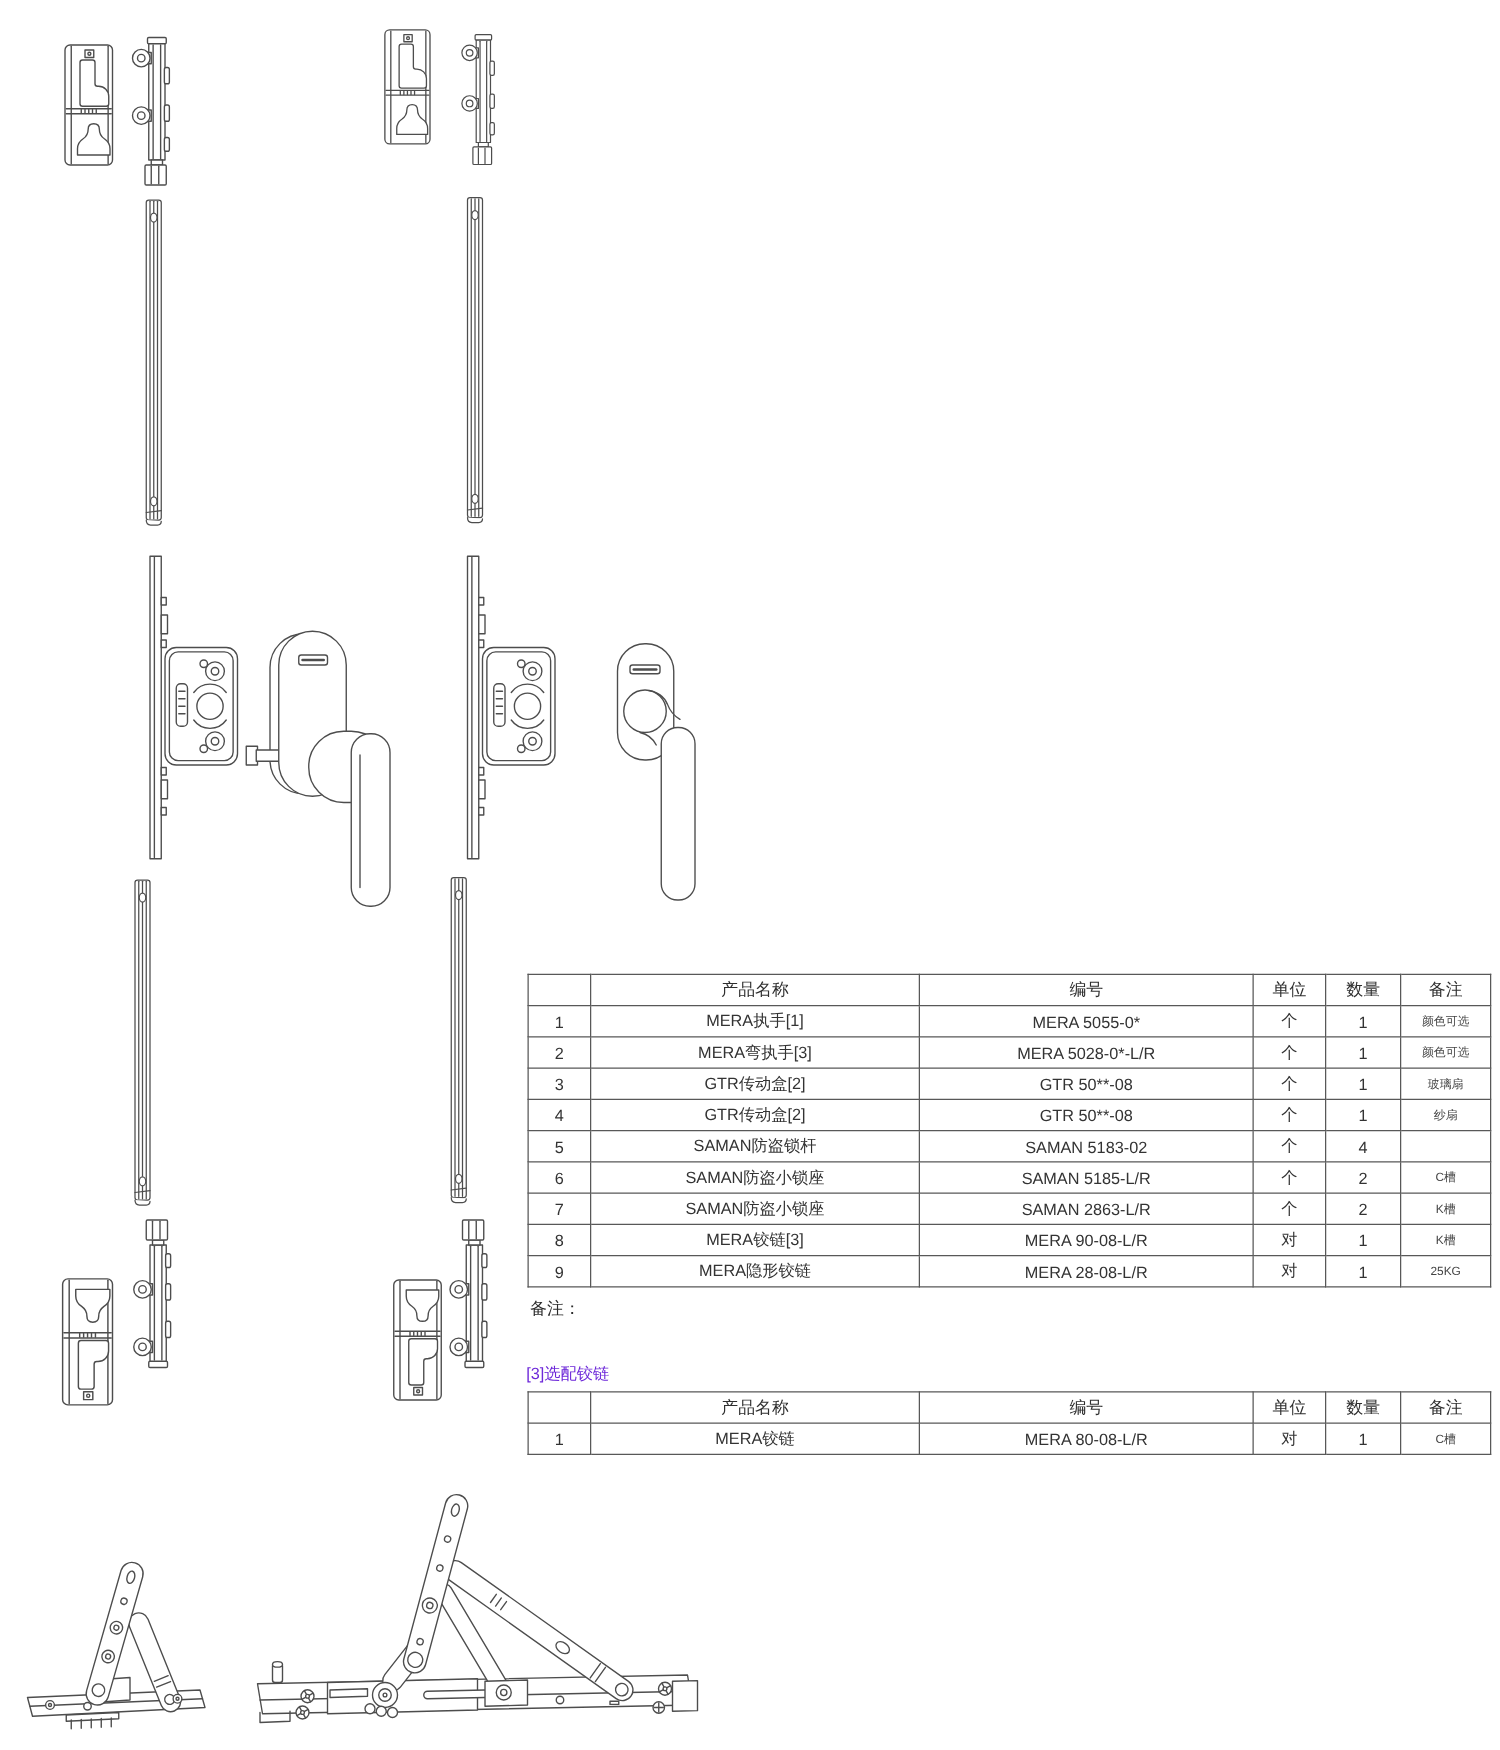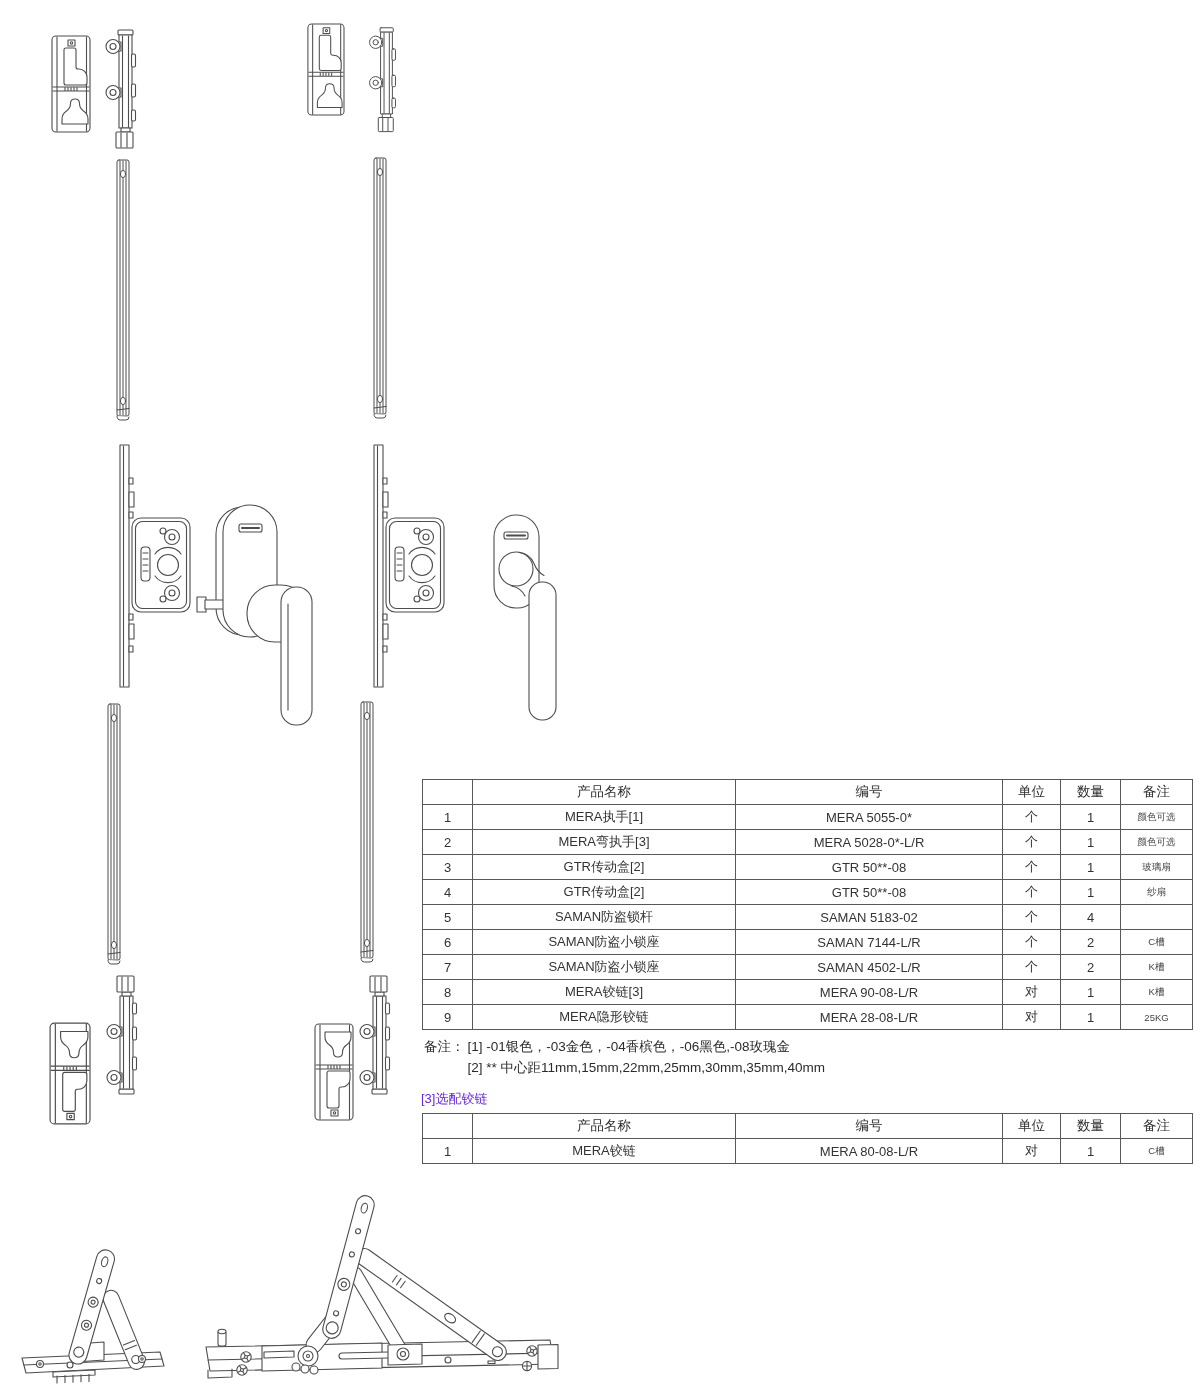--- a/index.html
+++ b/index.html
@@ -295,29 +295,29 @@
       <td>5</td>
       <td>SAMAN防盗锁杆</td>
       <td>SAMAN 5183-02</td>
       <td>个</td>
       <td>4</td>
       <td class="remark"></td>
     </tr>
     <tr>
       <td>6</td>
       <td>SAMAN防盗小锁座</td>
-      <td>SAMAN 7144-L/R</td>
+      <td>SAMAN 5185-L/R</td>
       <td>个</td>
       <td>2</td>
       <td class="remark">C槽</td>
     </tr>
     <tr>
       <td>7</td>
       <td>SAMAN防盗小锁座</td>
-      <td>SAMAN 4502-L/R</td>
+      <td>SAMAN 2863-L/R</td>
       <td>个</td>
       <td>2</td>
       <td class="remark">K槽</td>
     </tr>
     <tr>
       <td>8</td>
       <td>MERA铰链[3]</td>
       <td>MERA 90-08-L/R</td>
       <td>对</td>
       <td>1</td>
@@ -329,24 +329,20 @@
       <td>MERA 28-08-L/R</td>
       <td>对</td>
       <td>1</td>
       <td class="remark">25KG</td>
     </tr>
   </tbody>
     </table>
 
   <div class="notes">
     <div>备注：</div>
-    <div class="lines">
-      <div>[1] -01银色，-03金色，-04香槟色，-06黑色,-08玫瑰金</div>
-      <div>[2] ** 中心距11mm,15mm,22mm,25mm,30mm,35mm,40mm</div>
-    </div>
   </div>
 
   <div class="opt-title">[3]选配铰链</div>
 
   <table class="ptable t-opt">
     <colgroup>
       <col style="width:50px">
         <col style="width:263px">
         <col style="width:267px">
       <col style="width:58px">

